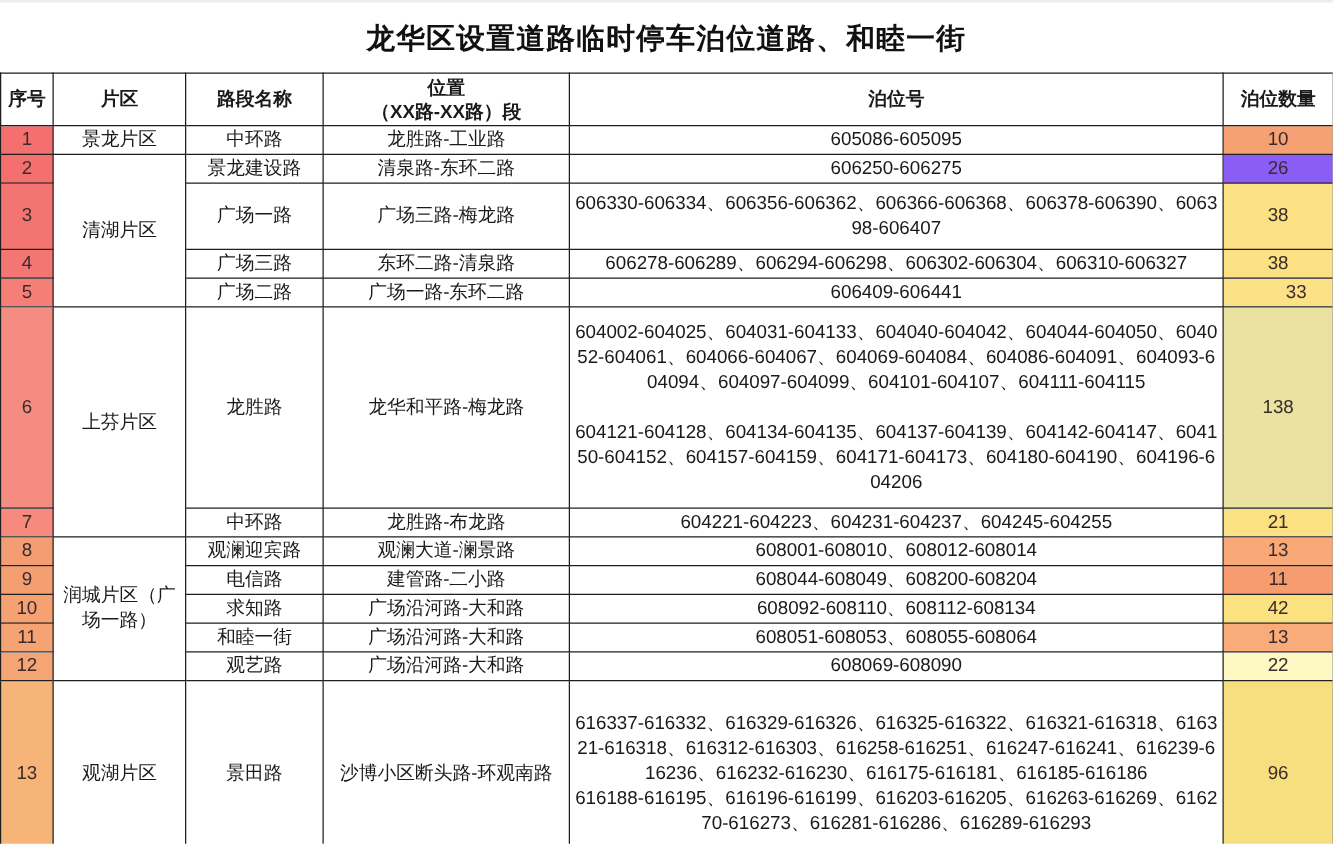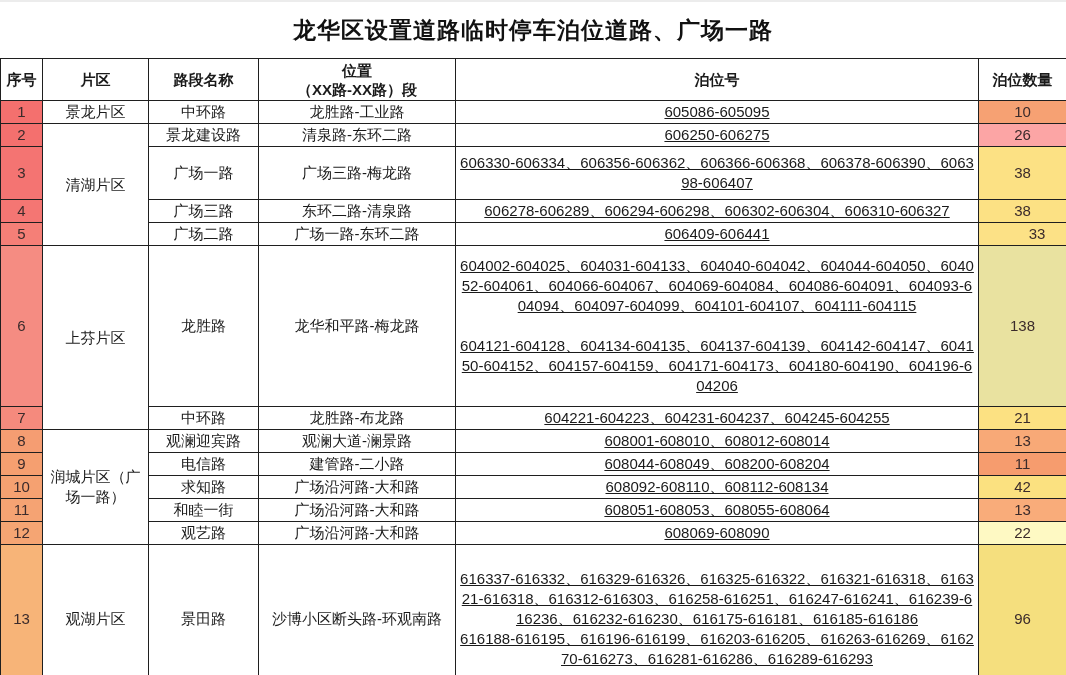--- a/index.html
+++ b/index.html
@@ -21,27 +21,27 @@
     border:1px solid #1f1f1f;
     text-align:center;vertical-align:middle;
     padding:1px 3px;font-size:15px;line-height:20px;
     word-break:break-all;overflow:hidden;box-sizing:border-box;
   }
   table.parking th{font-weight:bold;background:#ffffff;}
   thead tr{height:42px;margin-left:48px;}
   .loc-line{display:block;line-height:19px;font-weight:bold;}
   .seq-cell{font-size:16px;color:#3b2b2b;}
   .qty-cell{font-size:16px;color:#3b2b2b;}
-  .berth-par{min-height:20px;text-decoration:underline;}
+  .berth-par{min-height:20px;}
   .district-cell{line-height:21px;}
 </style>
 </head>
 <body>
 
-<div class="title">龙华区设置道路临时停车泊位道路、广场一路</div>
+<div class="title">龙华区设置道路临时停车泊位道路、和睦一街</div>
 
 <table class="parking">
   <colgroup>
     <col style="width:42px">
       <col style="width:106px">
       <col style="width:110px">
     <col style="width:197px">
       <col style="width:523px">
       <col style="width:88px">
   </colgroup>
@@ -70,21 +70,21 @@
         <td class="qty-cell" style="background: rgb(246, 161, 115);">10</td>
       </tr>
       <tr style="height: 21px;">
         <td class="seq-cell" style="background: rgb(244, 112, 110);">2</td>
         <td class="district-cell" rowspan="4">清湖片区</td>
         <td>景龙建设路</td>
         <td>清泉路-东环二路</td>
         <td class="berth-cell">
           <div class="berth-par">606250-606275</div>
         </td>
-        <td class="qty-cell" style="background: #fca5a5;">26</td>
+        <td class="qty-cell" style="background: #8b5cf6;">26</td>
       </tr>
       <tr style="height: 53px;">
         <td class="seq-cell" style="background: rgb(244, 116, 114);">3</td>
         <td>广场一路</td>
         <td>广场三路-梅龙路</td>
         <td class="berth-cell">
           <div class="berth-par">606330-606334、606356-606362、606366-606368、606378-606390、606398-606407</div>
         </td>
         <td class="qty-cell" style="background: rgb(252, 225, 132);">38</td>
       </tr>

